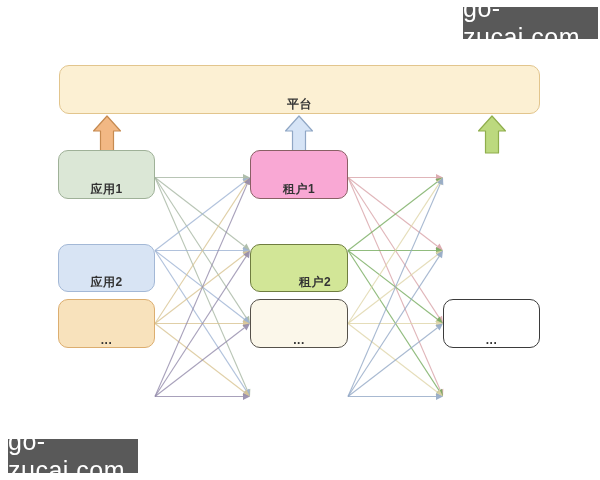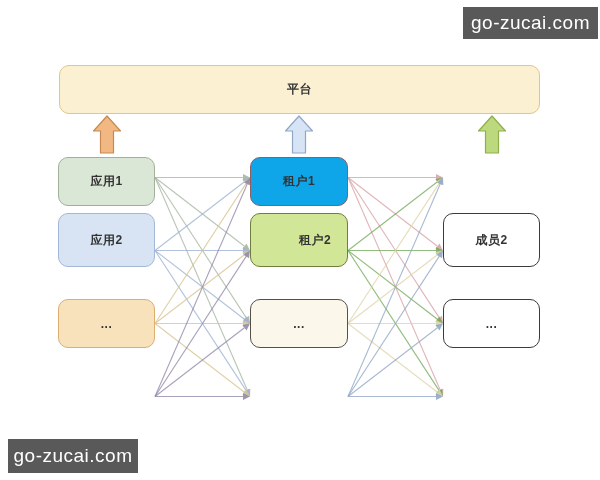--- a/index.html
+++ b/index.html
@@ -3,49 +3,49 @@
 <meta charset="utf-8">
 <style>
   html,body{margin:0;padding:0;background:#fff;}
   .canvas{
     position:relative;width:600px;height:480px;background:#ffffff;
     overflow:hidden;font-family:"Liberation Sans", sans-serif;
   }
   svg.mesh{position:absolute;left:0;top:0;}
   .node{
     position:absolute;box-sizing:border-box;border-radius:10px;
-    display:flex;align-items:center;justify-content:center;
+    display:flex;align-items:flex-end;justify-content:center;
     font-size:12px;font-weight:bold;color:#333;
     border:1.4px solid #999;letter-spacing:.5px;
   }
   
   .platform{left:59px;top:65px;width:481px;height:49px;background:#fcf0d3;border-color:#e2c58d;}
   
   .col-left{left:58px;width:97px;}
   .col-mid{left:250px;width:98px;}
   .col-right{left:443px;width:97px;}
-  .row0{top:157px;height:49px;}
-  .row1{top:213px;height:54px;}
+  .row0{top:150px;height:49px;}
+  .row1{top:244px;height:48px;}
   .row2{top:299px;height:49px;}
   .row3{top:372px;height:49px;}
   
   .app0{background:#dbe7d6;border-color:#9fb198;}
   .app1{background:#d8e4f4;border-color:#a3b8d6;}
   .app2{background:#f8e2bc;border-color:#dcae70;}
   .app3{background:#ded5e9;border-color:#a79ac2;}
-  .ten0{background:#0ea5e9;border-color:#8a6065;}
+  .ten0{background:#f9a8d4;border-color:#8a6065;}
   .ten1{background:#d2e697;border-color:#6f7d40;padding-left:32px;}
   .ten2{background:#fbf7ea;border-color:#55514a;}
   .ten3{background:#cfe0f4;border-color:#5a6c88;}
   .mem{background:#ffffff;border-color:#3b3b3b;}
   
   .wm{
     position:absolute;background:#595959;color:#fff;
     display:flex;align-items:center;justify-content:center;
-    font-size:19px;letter-spacing:.5px;
+    font-size:25px;letter-spacing:.5px;
   }
   .wm-top{left:463px;top:7px;width:135px;height:32px;}
   .wm-bottom{left:8px;top:439px;width:130px;height:34px;}
 </style>
 </head>
 <body>
 
 <div class="canvas">
 
   <svg class="mesh" id="mesh-svg" width="600" height="480">
@@ -135,23 +135,20 @@
   <div class="node col-mid row0 ten0">
     <span>租户1</span>
   </div>
   <div class="node col-mid row1 ten1">
     <span>租户2</span>
   </div>
   <div class="node col-mid row2 ten2">
     <span>...</span>
   </div>
 
-  <div class="node col-right row1 mem">
-    <span>成员2</span>
-  </div>
   <div class="node col-right row2 mem">
     <span>...</span>
   </div>
 
   <div class="wm wm-top">
     <span>go-zucai.com</span>
   </div>
   <div class="wm wm-bottom">
     <span>go-zucai.com</span>
   </div>

